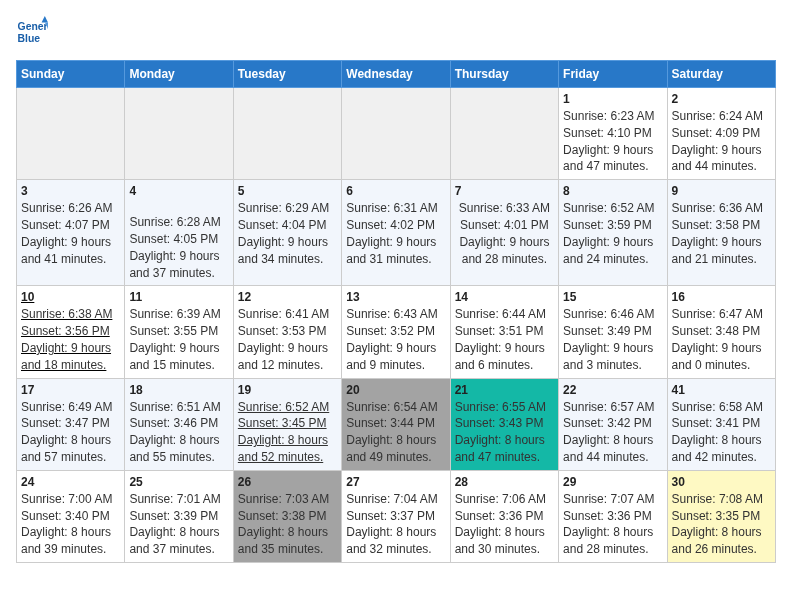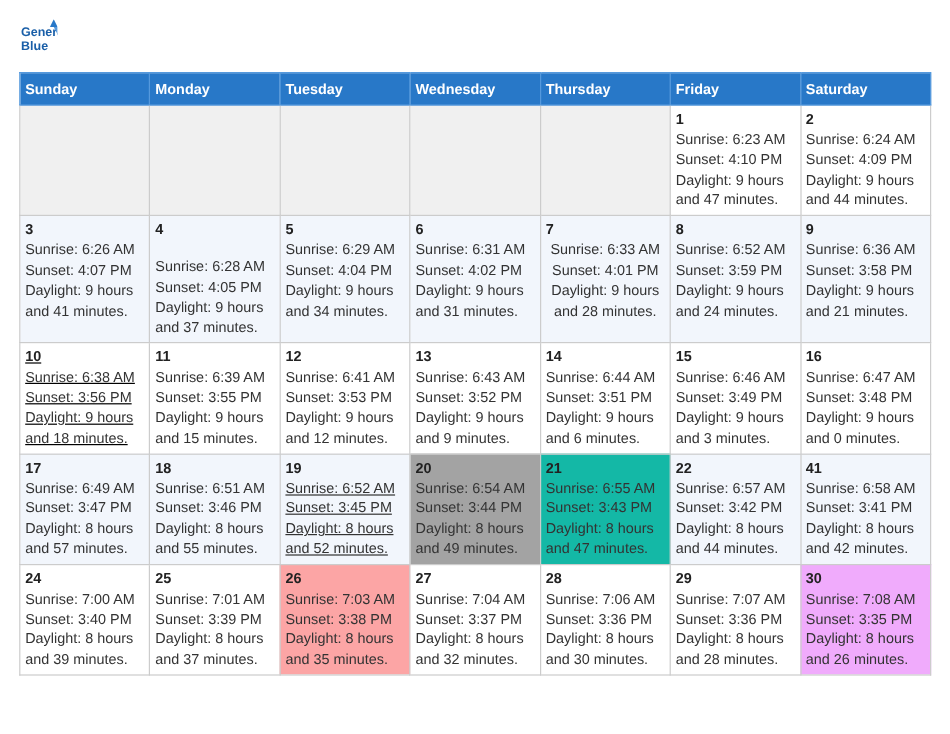--- a/index.html
+++ b/index.html
@@ -292,21 +292,21 @@
           <div class="day-info" style="white-space: pre-line;">Sunrise: 7:00 AM
 Sunset: 3:40 PM
 Daylight: 8 hours and 39 minutes.</div>
         </td>
         <td style="background: rgb(255, 255, 255);">
           <span class="day-num">25</span>
           <div class="day-info" style="white-space: pre-line;">Sunrise: 7:01 AM
 Sunset: 3:39 PM
 Daylight: 8 hours and 37 minutes.</div>
         </td>
-        <td style="background: #fca5a5;">
+        <td style="background: #a3a3a3;">
           <span class="day-num">26</span>
           <div class="day-info" style="white-space: pre-line;">Sunrise: 7:03 AM
 Sunset: 3:38 PM
 Daylight: 8 hours and 35 minutes.</div>
         </td>
         <td style="background: rgb(255, 255, 255);">
           <span class="day-num">27</span>
           <div class="day-info" style="white-space: pre-line;">Sunrise: 7:04 AM
 Sunset: 3:37 PM
 Daylight: 8 hours and 32 minutes.</div>
@@ -316,21 +316,21 @@
           <div class="day-info" style="white-space: pre-line;">Sunrise: 7:06 AM
 Sunset: 3:36 PM
 Daylight: 8 hours and 30 minutes.</div>
         </td>
         <td style="background: rgb(255, 255, 255);">
           <span class="day-num">29</span>
           <div class="day-info" style="white-space: pre-line;">Sunrise: 7:07 AM
 Sunset: 3:36 PM
 Daylight: 8 hours and 28 minutes.</div>
         </td>
-        <td style="background: #f0abfc;">
+        <td style="background: #fef9c3;">
           <span class="day-num">30</span>
           <div class="day-info" style="white-space: pre-line;">Sunrise: 7:08 AM
 Sunset: 3:35 PM
 Daylight: 8 hours and 26 minutes.</div>
         </td>
       </tr>
     </tbody>
 </table>
 
 </body></html>

